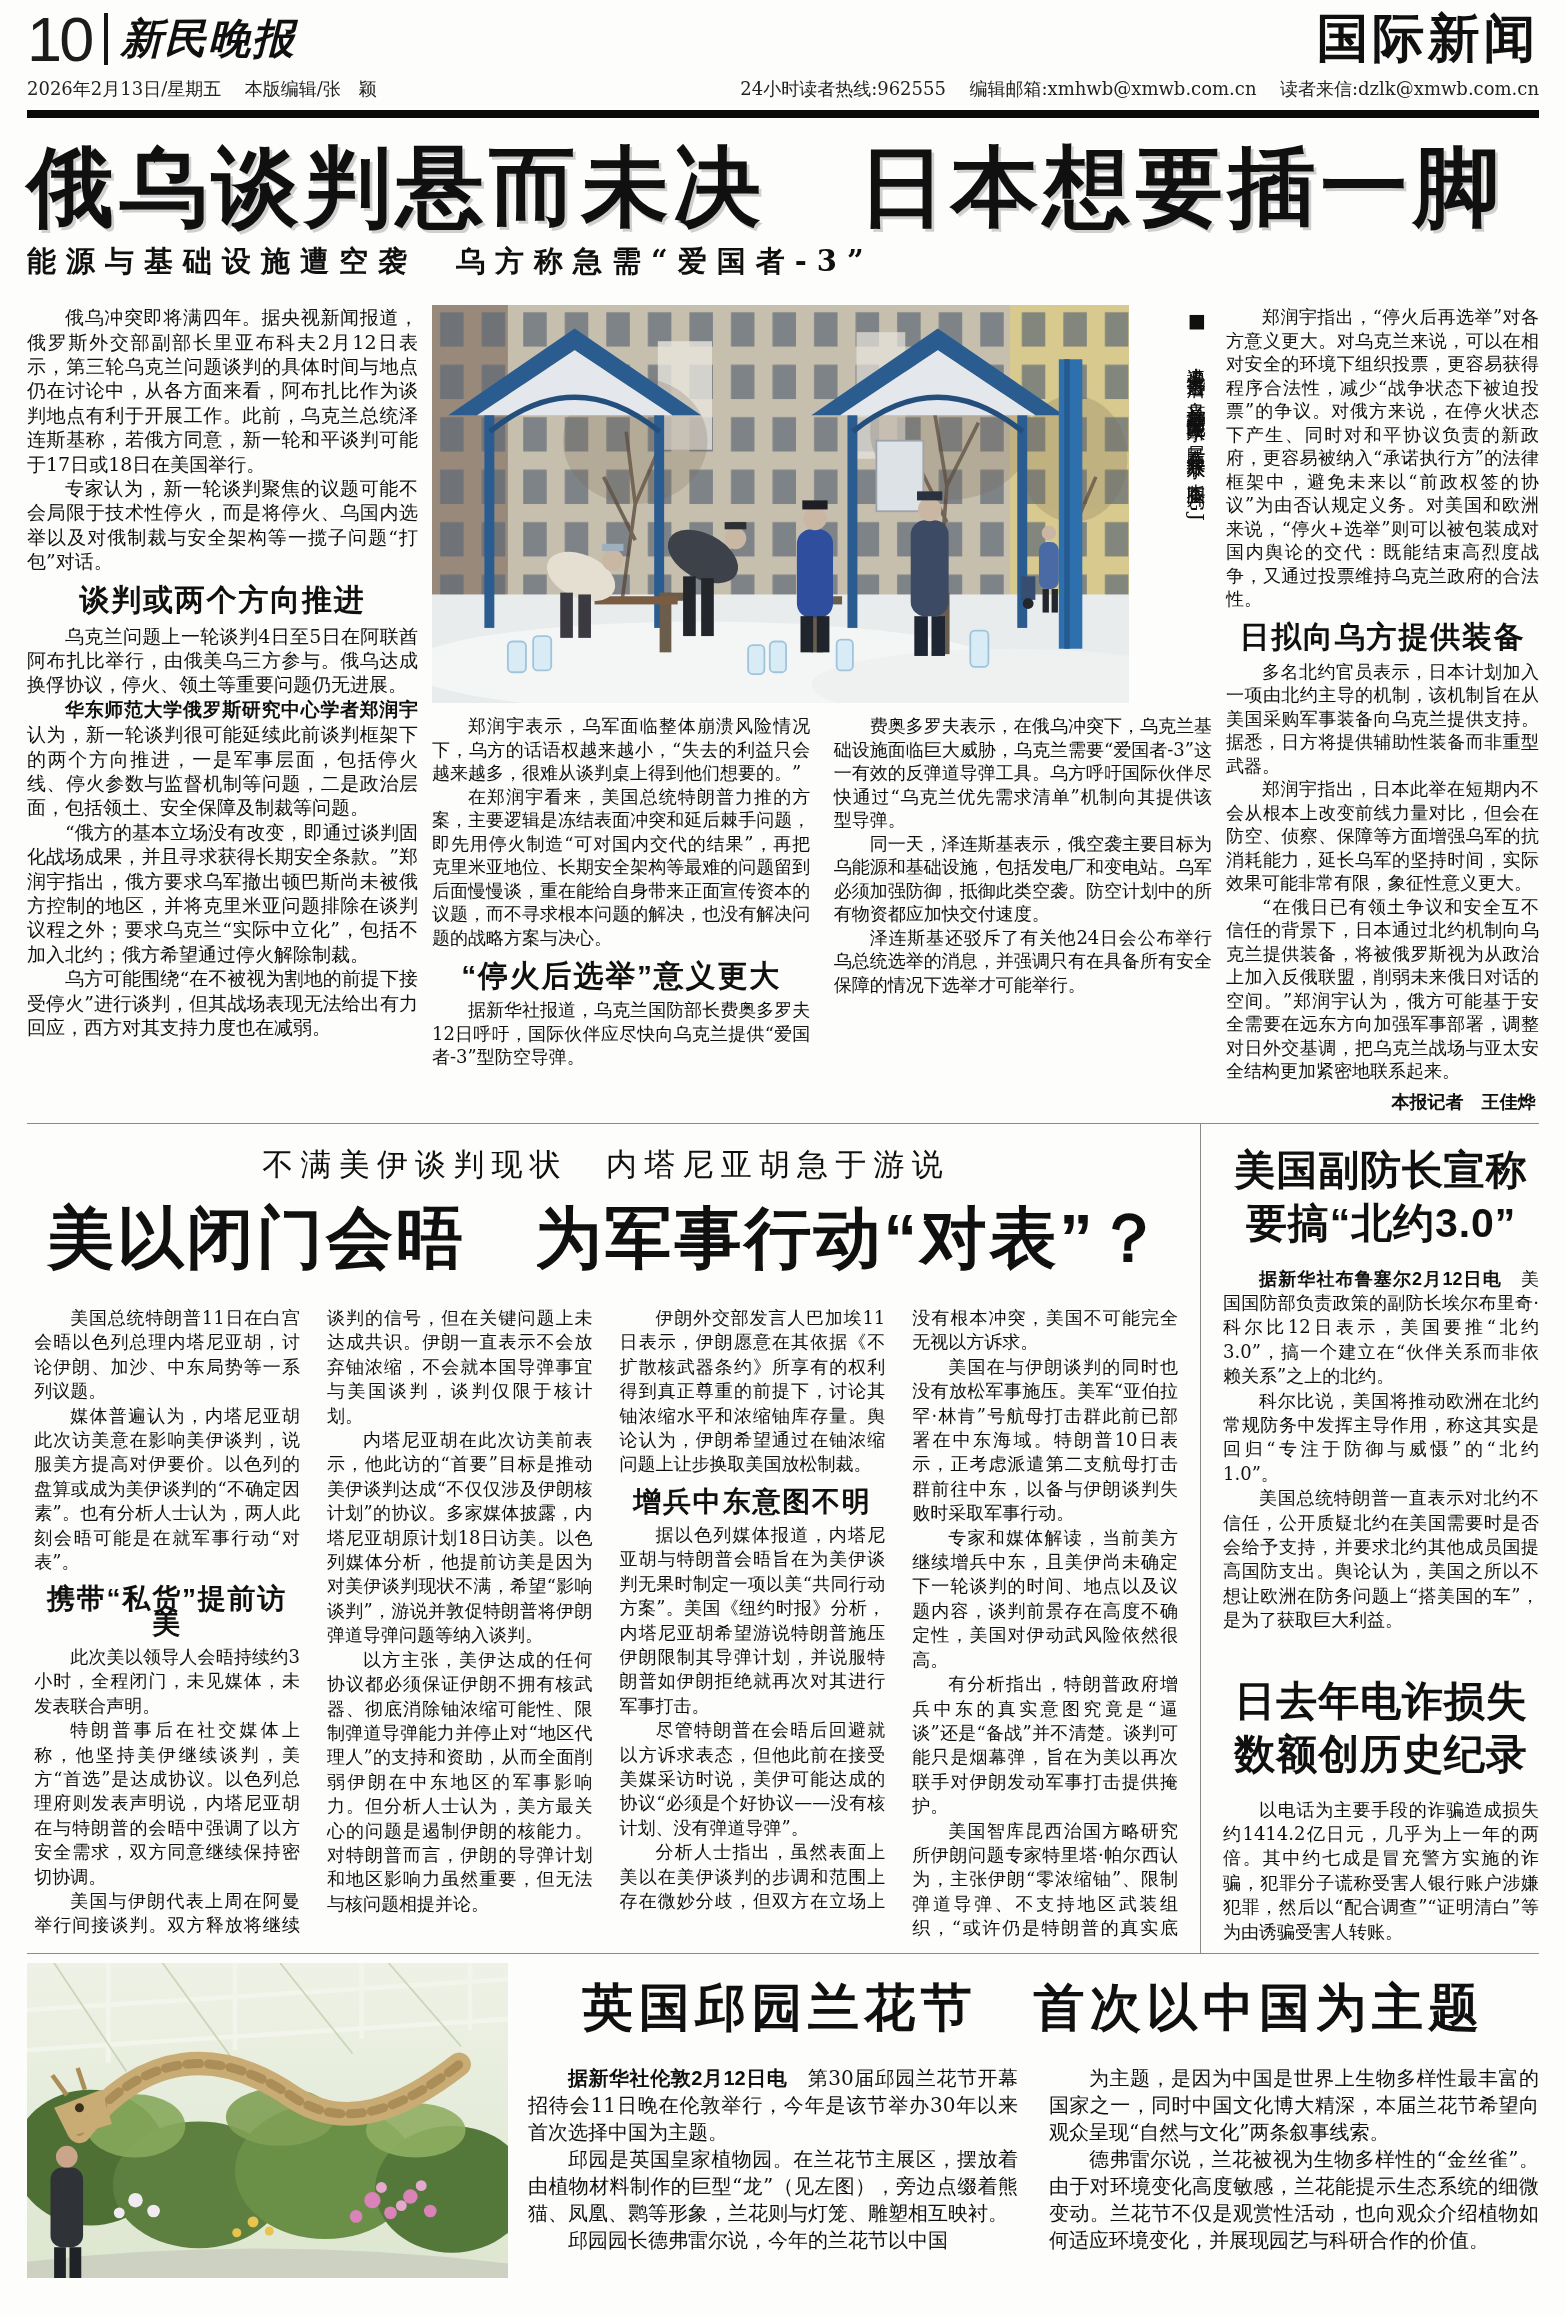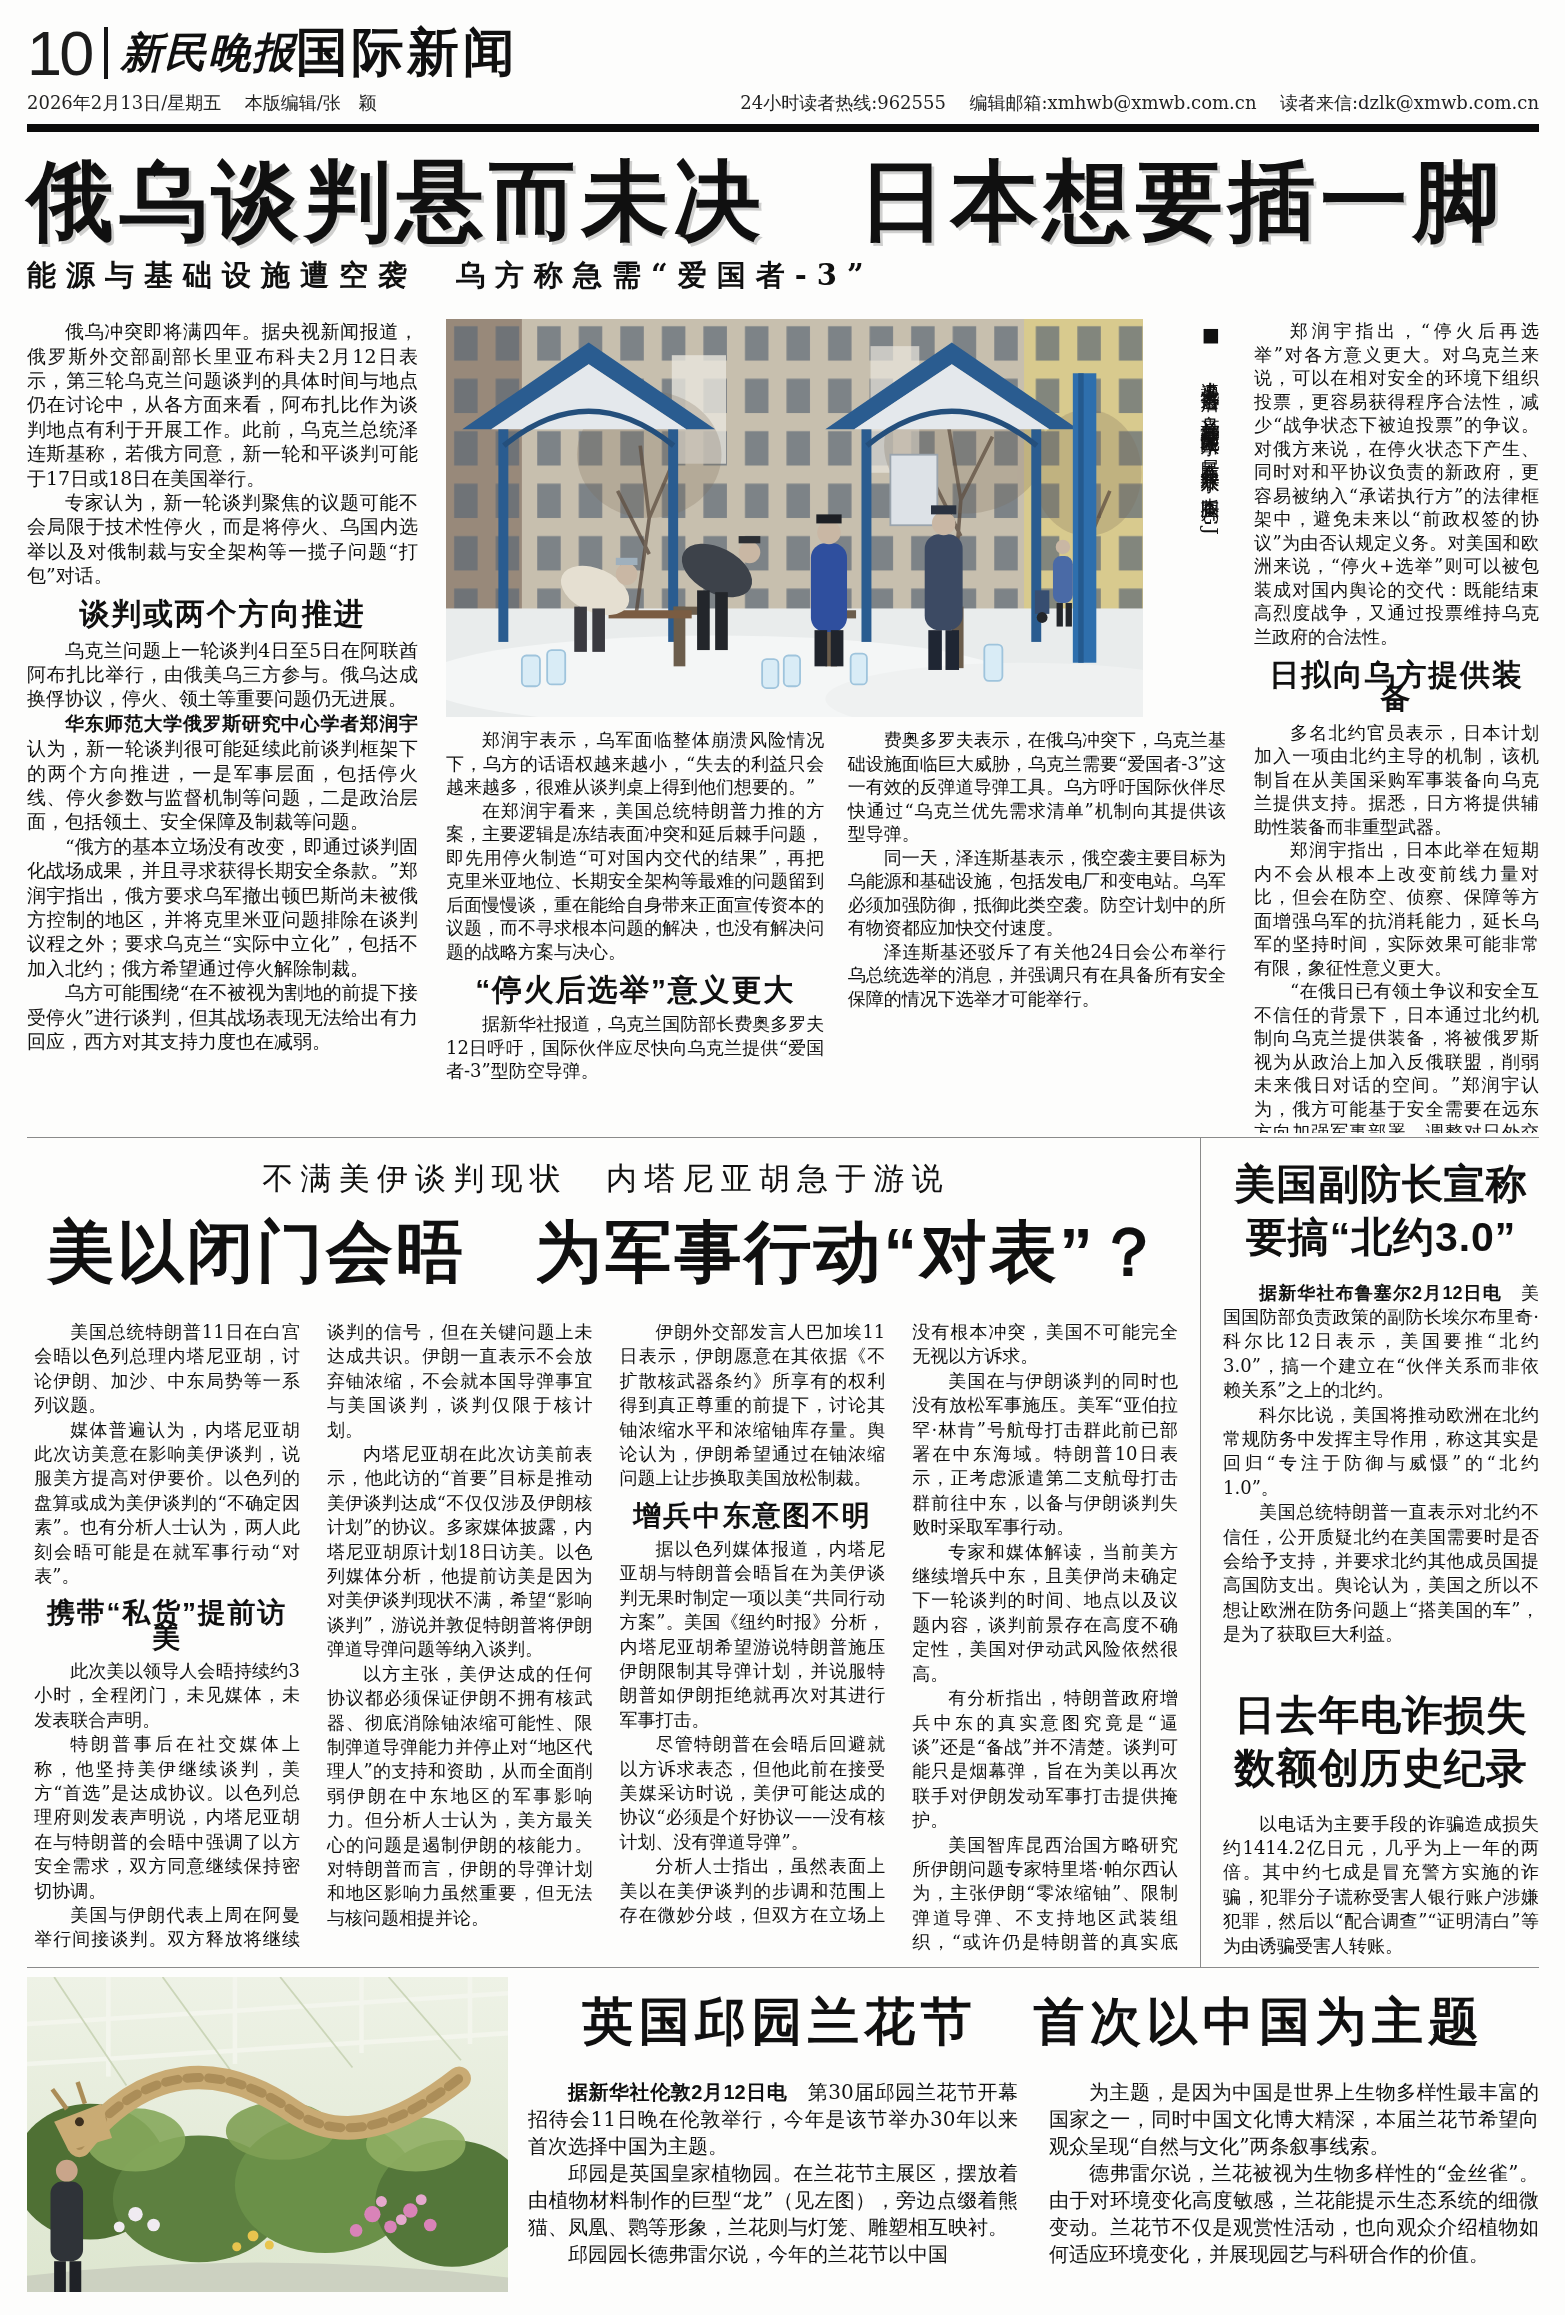--- a/index.html
+++ b/index.html
@@ -3,35 +3,35 @@
 <meta charset="utf-8">
 <style>
   html,body{margin:0;padding:0;}
   body{
     width:1566px;height:2316px;overflow:hidden;background:#fdfdfc;color:#101010;
     font-family:"DejaVu Serif","Liberation Serif",serif;
     -webkit-font-smoothing:antialiased;
   }
   .page{padding:0 27px;}
   
-  .hdr{display:flex;align-items:center;height:72px;padding-top:17px;}
+  .hdr{display:flex;justify-content:space-between;align-items:center;height:72px;padding-top:3px;}
   .mast{display:flex;align-items:center;gap:12.7px;}
   .pagenum{font-family:"Liberation Sans",sans-serif;font-weight:300;font-size:63px;line-height:1;color:#1c1c1c;letter-spacing:-2.7px;}
   .mast-div{width:3.6px;height:52px;background:#141414;}
   .brand{font-family:"DejaVu Serif",serif;font-style:italic;font-weight:700;font-size:42px;letter-spacing:1.8px;}
   .section-title{font-family:"Liberation Sans",sans-serif;font-weight:900;font-size:52px;letter-spacing:3.6px;}
   .dates{display:flex;justify-content:space-between;align-items:flex-end;font-size:18px;color:#222;padding:1.8px 0 9px;}
   .dates span{margin-right:23.5px;margin-top:20px;}
   .dates .r span{margin-right:0;margin-left:23.5px;}
   .rule-thick{height:8.1px;background:#0b0b0b;}
   
   .a1-head{text-align:left;margin-top:16px;}
   h1.a1-headline{margin:23.5px 0 5.4px;font-family:"Liberation Sans",sans-serif;font-weight:900;font-size:87px;line-height:1.05;letter-spacing:5.4px;text-shadow:2.7px 2.7px 0 rgba(0,0,0,.18);}
   .a1-subheadline{font-size:29px;letter-spacing:10px;margin:9px 0 23.5px;font-weight:700;}
-  .a1-body{display:flex;gap:28px;height:814px;overflow:hidden;}
+  .a1-body{display:flex;gap:14px;height:814px;overflow:hidden;}
   .a1-col1{width:391px;font-size:19px;line-height:24.4px;}
   .a1-mid{width:780px;}
   .a1-col4{flex:1;font-size:18px;line-height:23.5px;}
   .a1-photo-row{display:flex;height:398px;margin-bottom:11px;}
   .photo-main{width:698px;height:398px;display:block;}
   .caption-vert{width:81px;writing-mode:vertical-rl;font-size:19px;line-height:1.6;padding:3.6px 0 0 1.8px;letter-spacing:1.8px;}
   .caption-vert .credit{letter-spacing:1.8px;}
   .a1-mid-cols{display:flex;gap:23.5px;height:403px;overflow:hidden;font-size:18px;line-height:23.5px;}
   .mcol{flex:1;}
   

